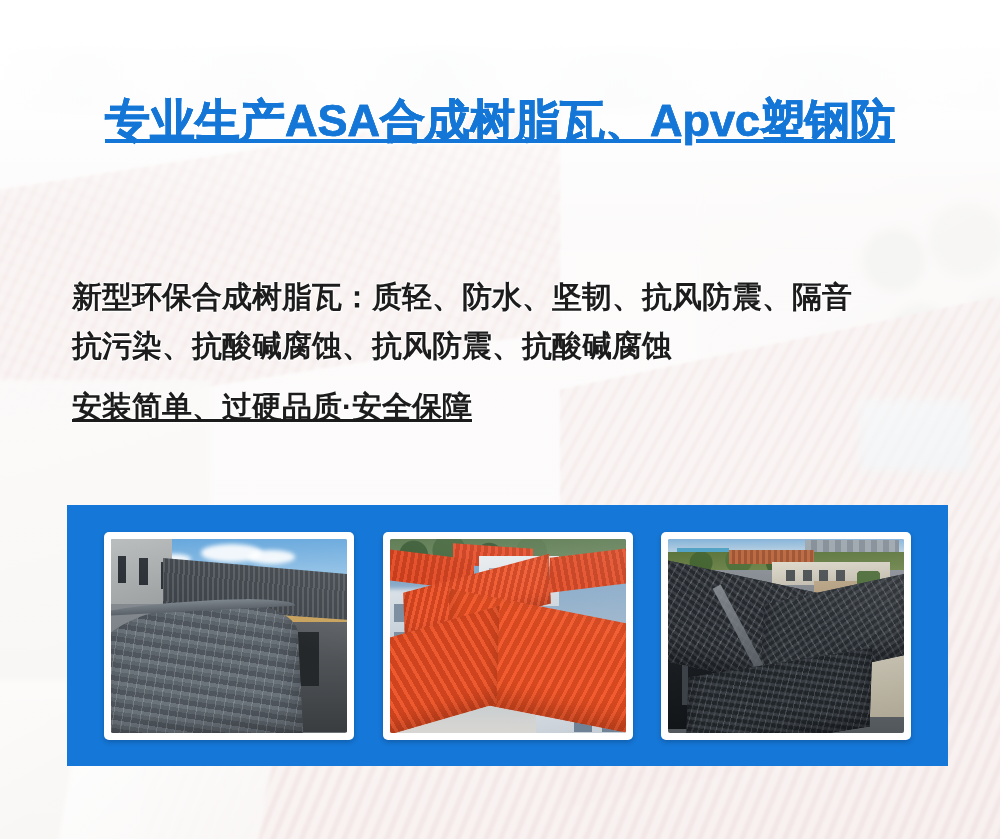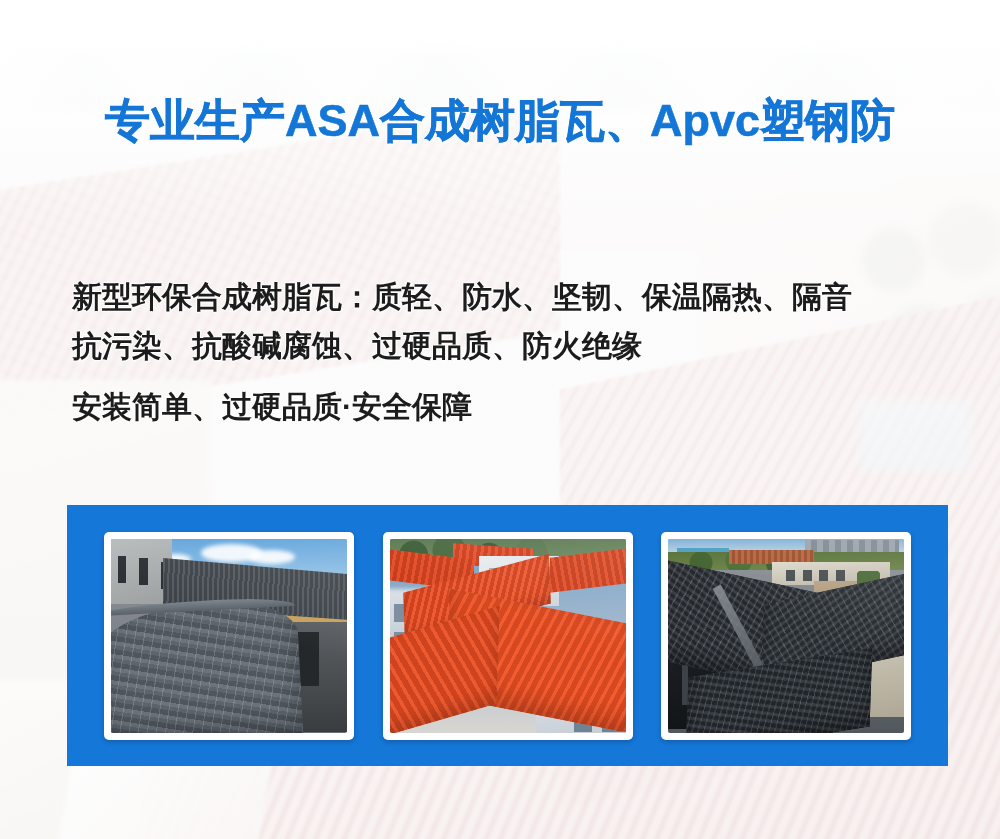--- a/index.html
+++ b/index.html
@@ -140,37 +140,37 @@
     color:#1476D6;
     -webkit-text-stroke:0.6px #1476D6;
     text-shadow:
       1px 0 0 rgba(255,255,255,.85),
      -1px 0 0 rgba(255,255,255,.85),
       0 1px 0 rgba(255,255,255,.85),
       0 -1px 0 rgba(255,255,255,.85),
       2px 2px 3px rgba(255,255,255,.7);
     white-space:nowrap;
   }
-  .headline .hl-line{display:block;}
+  .headline .hl-line{display:block;text-decoration:underline;}
 
   
   .subtitle{
     position:absolute;left:72px;top:272px;width:880px;
     color:#1c1c1c;
     font-size:30px;font-weight:bold;line-height:49px;
     text-shadow:
       1px 0 0 rgba(255,255,255,.9),
      -1px 0 0 rgba(255,255,255,.9),
       0 1px 0 rgba(255,255,255,.9),
       0 -1px 0 rgba(255,255,255,.9),
       1px 1px 2px rgba(255,255,255,.8);
     white-space:nowrap;
   }
   .subtitle .sub-line{display:block;}
-  .subtitle .sub-line.gap{margin-top:12px;}
+  .subtitle .sub-line.gap{margin-top:12px;text-decoration:underline;}
 
   
   .gallery{
     position:absolute;left:67px;top:505px;width:881px;height:261px;
     background:#1577D8;
     display:flex;align-items:center;justify-content:space-between;
     padding:0 37px;box-sizing:border-box;
   }
   .photo-frame{
     width:250px;height:208px;
@@ -361,22 +361,22 @@
     <div class="wall-l2"></div>
     <div class="wall-mid"></div>
     <div class="bg-veil"></div>
   </div>
 
   <div class="headline">
     <span class="hl-line">专业生产ASA合成树脂瓦、Apvc塑钢防</span>
   </div>
 
   <div class="subtitle">
-    <span class="sub-line">新型环保合成树脂瓦：质轻、防水、坚韧、保温隔热、隔音</span>
-    <span class="sub-line">抗污染、抗酸碱腐蚀、过硬品质、防火绝缘</span>
+    <span class="sub-line">新型环保合成树脂瓦：质轻、防水、坚韧、抗风防震、隔音</span>
+    <span class="sub-line">抗污染、抗酸碱腐蚀、抗风防震、抗酸碱腐蚀</span>
     <span class="sub-line gap">安装简单、过硬品质·安全保障</span>
   </div>
 
   <div class="gallery">
 
     <div class="photo-frame">
       <div class="photo p1">
         <div class="sky"></div>
         <div class="cloud c1"></div>
         <div class="cloud c2"></div>

